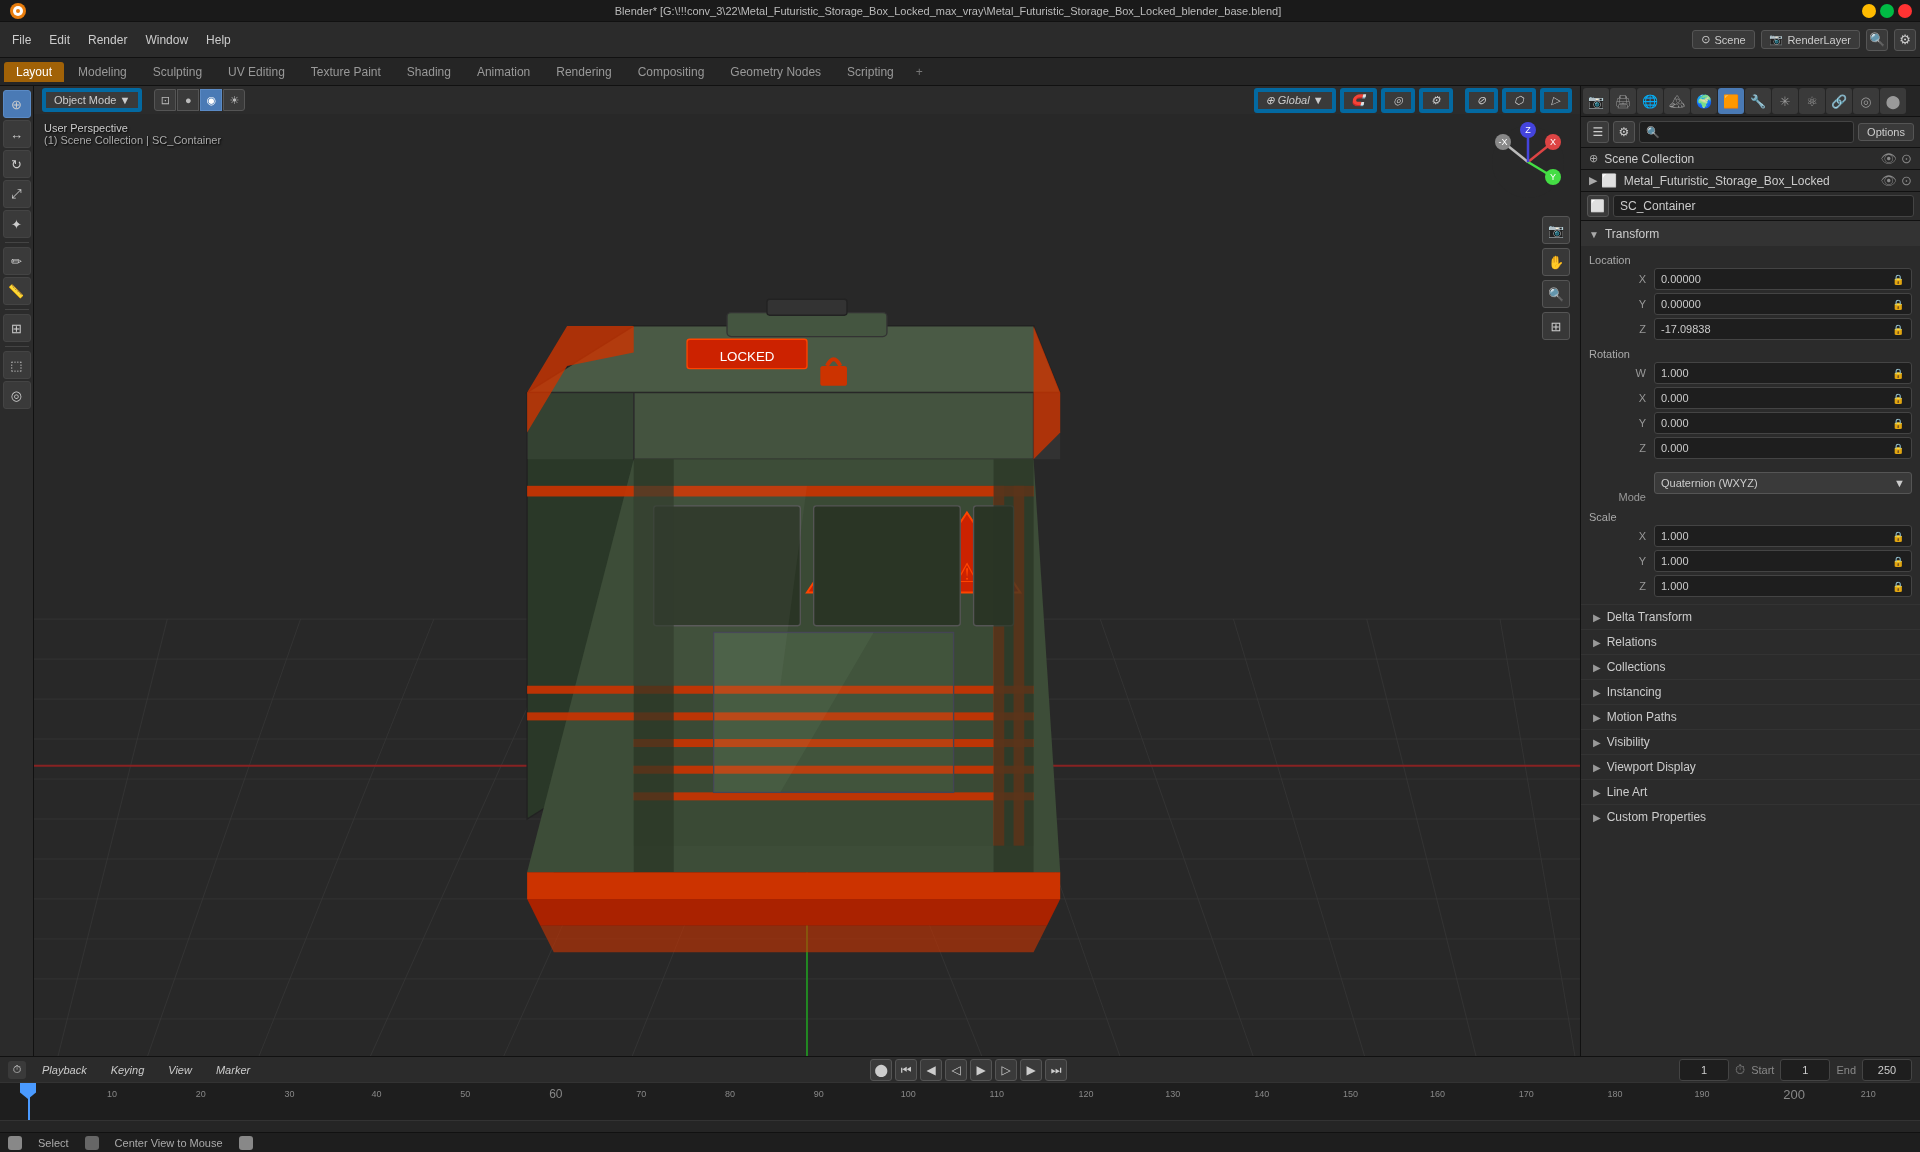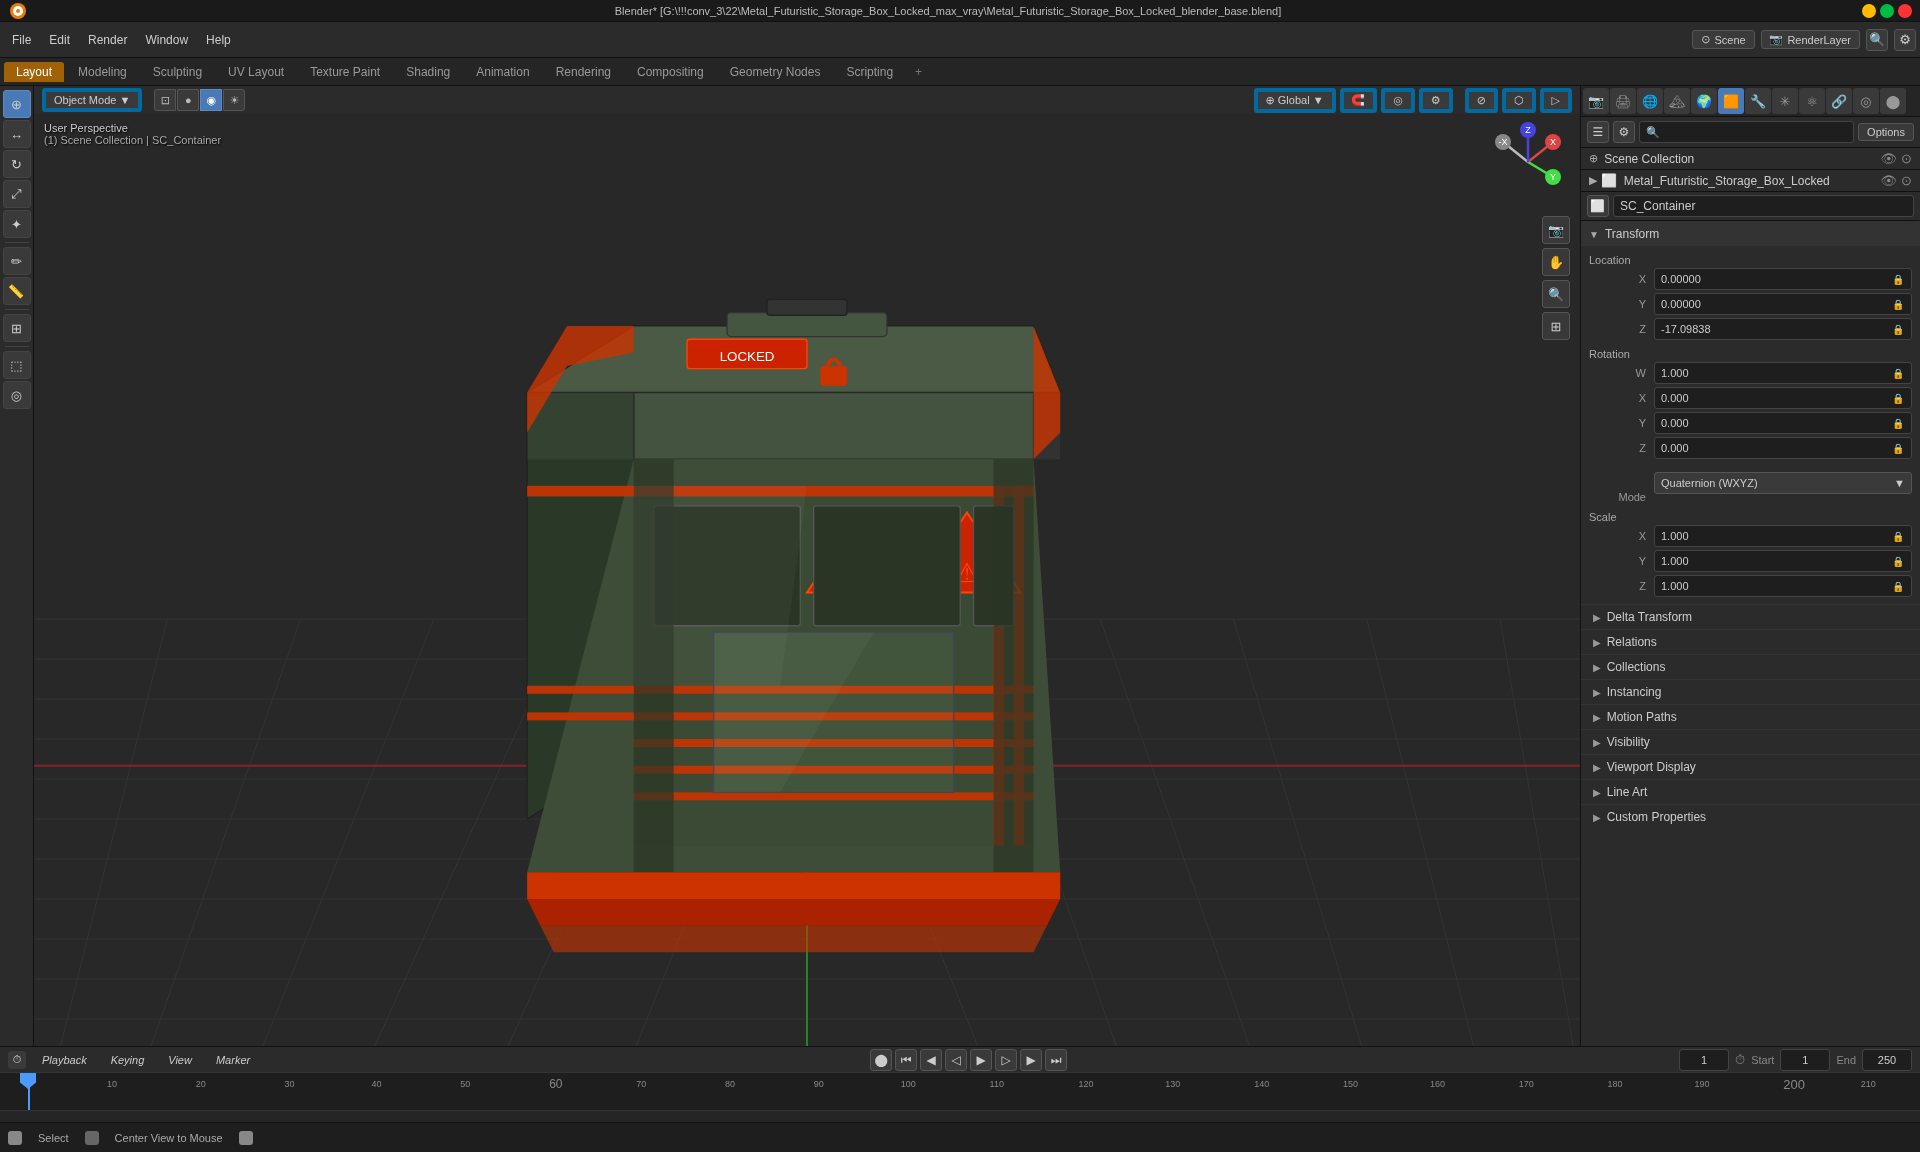--- a/index.html
+++ b/index.html
@@ -374,21 +374,21 @@
       position: absolute;
       top: 0;
       left: 20px;
       width: 16px; height: 16px;
       background: #4a9aff;
       clip-path: polygon(0 0, 100% 0, 100% 60%, 50% 100%, 0 60%);
     }
 
     
     #statusbar {
-      height: 30px;
+      height: 20px;
       background: #1e1e1e;
       display: flex;
       align-items: center;
       padding: 0 8px;
       gap: 16px;
       border-top: 1px solid #111;
       font-size: 11px;
       color: #aaa;
     }
     .pb-btn {
@@ -414,20 +414,21 @@
       text-align: center;
       display: flex; align-items: center; justify-content: center;
     }
 
     
     .vp-header-right {
       margin-left: auto;
       display: flex;
       align-items: center;
       gap: 4px;
+      font-style: italic;
     }
   </style>
 </head>
 <body>
 
 <div id="titlebar">
   <div class="blender-logo">
     <svg width="18" height="18" viewBox="0 0 18 18">
       <circle cx="9" cy="9" r="8" fill="#e87d0d"></circle>
       <circle cx="9" cy="9" r="5" fill="#fff"></circle>
@@ -464,21 +465,21 @@
     </div>
     <div style="width:22px;height:22px;background:#3a3a3a;border:1px solid #555;border-radius:3px;display:flex;align-items:center;justify-content:center;cursor:pointer;color:#ccc;font-size:13px;">🔍</div>
     <div style="width:22px;height:22px;background:#3a3a3a;border:1px solid #555;border-radius:3px;display:flex;align-items:center;justify-content:center;cursor:pointer;color:#ccc;font-size:13px;">⚙</div>
   </div>
 </div>
 
 <div id="workspacetabs">
   <div class="ws-tab active">Layout</div>
   <div class="ws-tab">Modeling</div>
   <div class="ws-tab">Sculpting</div>
-  <div class="ws-tab">UV Layout</div>
+  <div class="ws-tab">UV Editing</div>
   <div class="ws-tab">Texture Paint</div>
   <div class="ws-tab">Shading</div>
   <div class="ws-tab">Animation</div>
   <div class="ws-tab">Rendering</div>
   <div class="ws-tab">Compositing</div>
   <div class="ws-tab">Geometry Nodes</div>
   <div class="ws-tab">Scripting</div>
   <div class="ws-tab-plus">+</div>
 </div>
 

